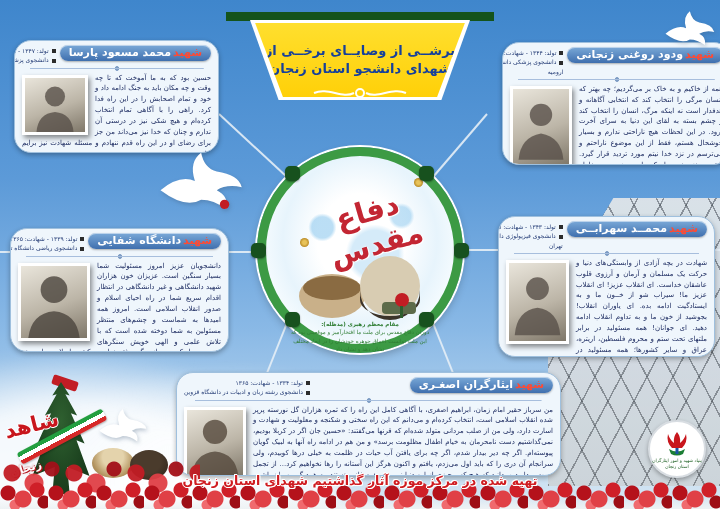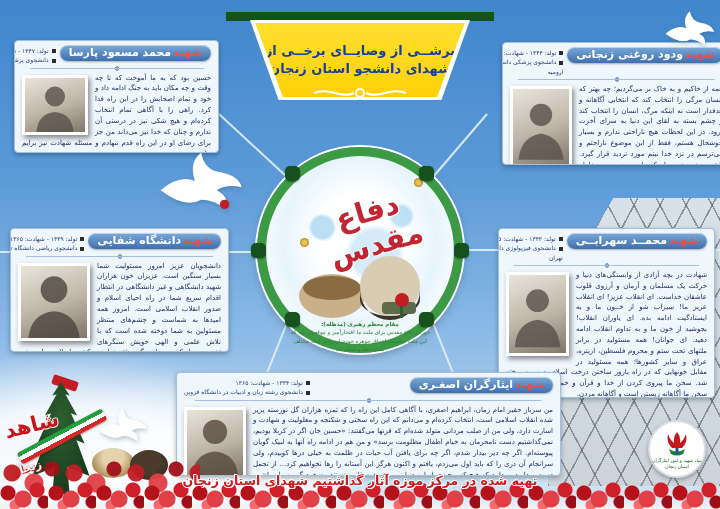--- a/index.html
+++ b/index.html
@@ -44,42 +44,42 @@
   .callig{position:absolute;left:26px;top:38px;width:160px;text-align:center;transform:rotate(-16deg);
     color:#c32633;font-weight:bold;font-size:29px;letter-spacing:1px;
     text-shadow:0 0 3px #fff,1px 1px 0 #fff;}
   .gold-dot{position:absolute;width:9px;height:9px;border-radius:50%;
     background:radial-gradient(circle,#e8c35a 30%,#b98a25 70%);}
   .relic{position:absolute;left:24px;top:96px;}
   .quote{position:absolute;left:22px;top:164px;width:144px;text-align:center;color:#2f7d33;
     font-size:5.5px;line-height:1.5;}
   .quote .src{font-weight:bold;display:block;}
   
-  .card{position:absolute;z-index:4;background:#eff6fc;border:1.5px solid #9fc0de;border-radius:4px;
+  .card{position:absolute;z-index:4;background:#eff6fc;border:1.5px solid #9fc0de;border-radius:17px;
     padding:4px 7px;box-shadow:0 2px 5px rgba(0,0,0,.3);overflow:hidden;}
   .hdr{display:flex;justify-content:space-between;align-items:flex-start;gap:4px;}
   .pill{background:linear-gradient(180deg,#7aa9d8,#3f6fae);border-radius:9px;padding:1px 9px 2px;
     font-size:11px;font-weight:bold;color:#fff;white-space:nowrap;
     box-shadow:inset 0 1px 0 rgba(255,255,255,.5),0 1px 2px rgba(0,0,0,.3);}
   .pill .shahid{color:#ff4a33;margin-left:2px;}
   .meta{font-size:6px;line-height:1.55;color:#223a74;text-align:right;padding-top:1px;min-width:84px;}
   .sq{display:inline-block;width:4px;height:4px;background:#2c2c2c;margin-left:3px;vertical-align:middle;}
   .rule{height:5px;margin:1px 4px 2px;
     background:linear-gradient(#a7bedd,#a7bedd) center/96% 1px no-repeat,
                radial-gradient(circle,#7d9cc4 2px,transparent 2.6px) center/16px 5px no-repeat;}
   .photo{float:left;position:relative;margin:2px 7px 2px 0;border:3px solid #fff;
     box-shadow:2px 3px 5px rgba(0,0,0,.45);
     background:linear-gradient(160deg,#e9e5db 0%,#bcb5a7 55%,#7f7769 100%);}
   .photo svg{position:absolute;inset:0;width:100%;height:100%;opacity:.8;}
   .body{margin:0;font-size:7px;line-height:1.55;color:#16255c;text-align:justify;}
   
   .c1{left:14px;top:40px;width:205px;height:113px;}   .p1{width:66px;height:60px;}
   .c2{left:486px;top:42px;width:229px;height:123px;margin-left:16px;}  .p2{width:62px;height:82px;}
   .c3{left:10px;top:228px;width:219px;height:124px;}  .p3{width:72px;height:78px;}
-  .c4{left:498px;top:228px;width:217px;height:170px;} .p4{width:63px;height:84px;}
+  .c4{left:498px;top:216px;width:217px;height:141px;} .p4{width:63px;height:84px;}
   .c5{left:176px;top:372px;width:385px;height:104px;} .p5{width:62px;height:72px;}
   
   .dove{position:absolute;z-index:5;filter:drop-shadow(1px 2px 2px rgba(60,90,120,.35));}
   
   .tree{position:absolute;left:30px;top:382px;width:62px;height:112px;z-index:2;
     background:radial-gradient(ellipse at 50% 35%,#2f6030 0%,#1d4420 55%,#143016 100%);
     clip-path:polygon(50% 0,64% 12%,57% 11%,76% 30%,66% 28%,88% 55%,75% 52%,96% 84%,60% 76%,64% 100%,36% 100%,40% 76%,4% 84%,25% 52%,12% 55%,34% 28%,24% 30%,43% 11%,36% 12%);}
   .tree-ribbon{position:absolute;left:14px;top:430px;width:96px;height:13px;z-index:2;border-radius:3px;
     transform:rotate(-28deg);box-shadow:0 1px 2px rgba(0,0,0,.3);
     background:linear-gradient(180deg,#239f40 0 33%,#ffffff 33% 66%,#d62828 66% 100%);}

